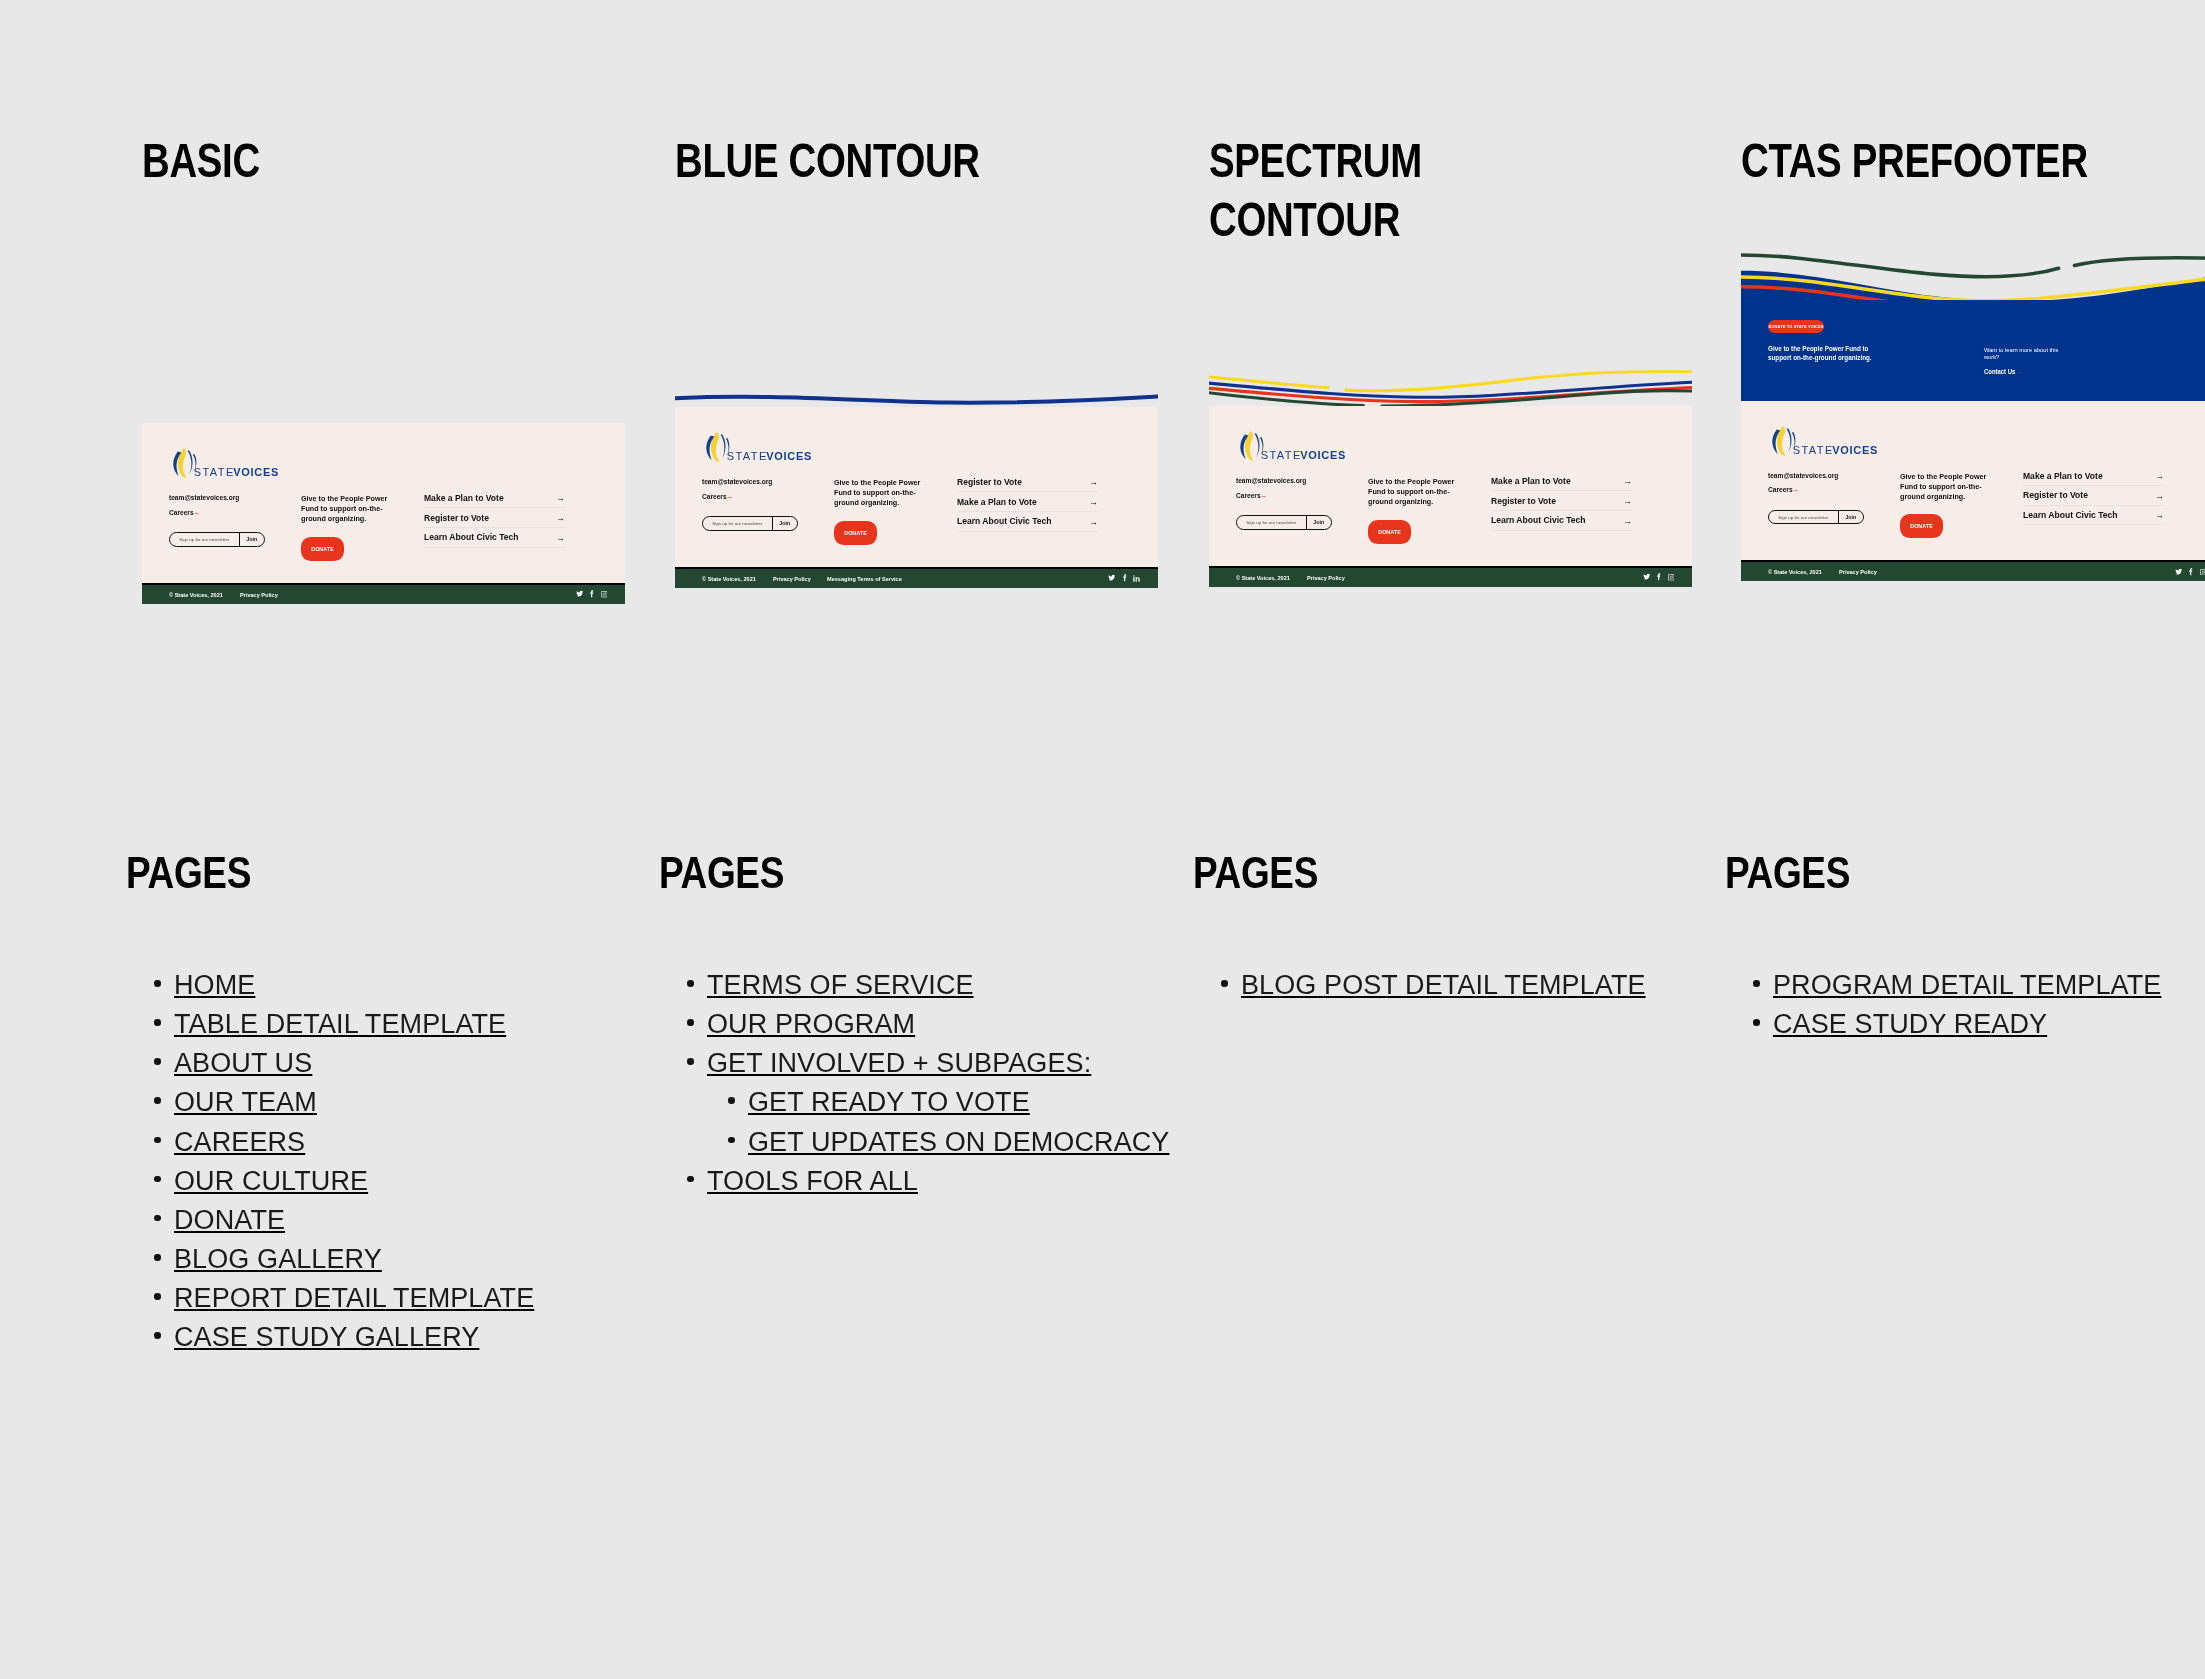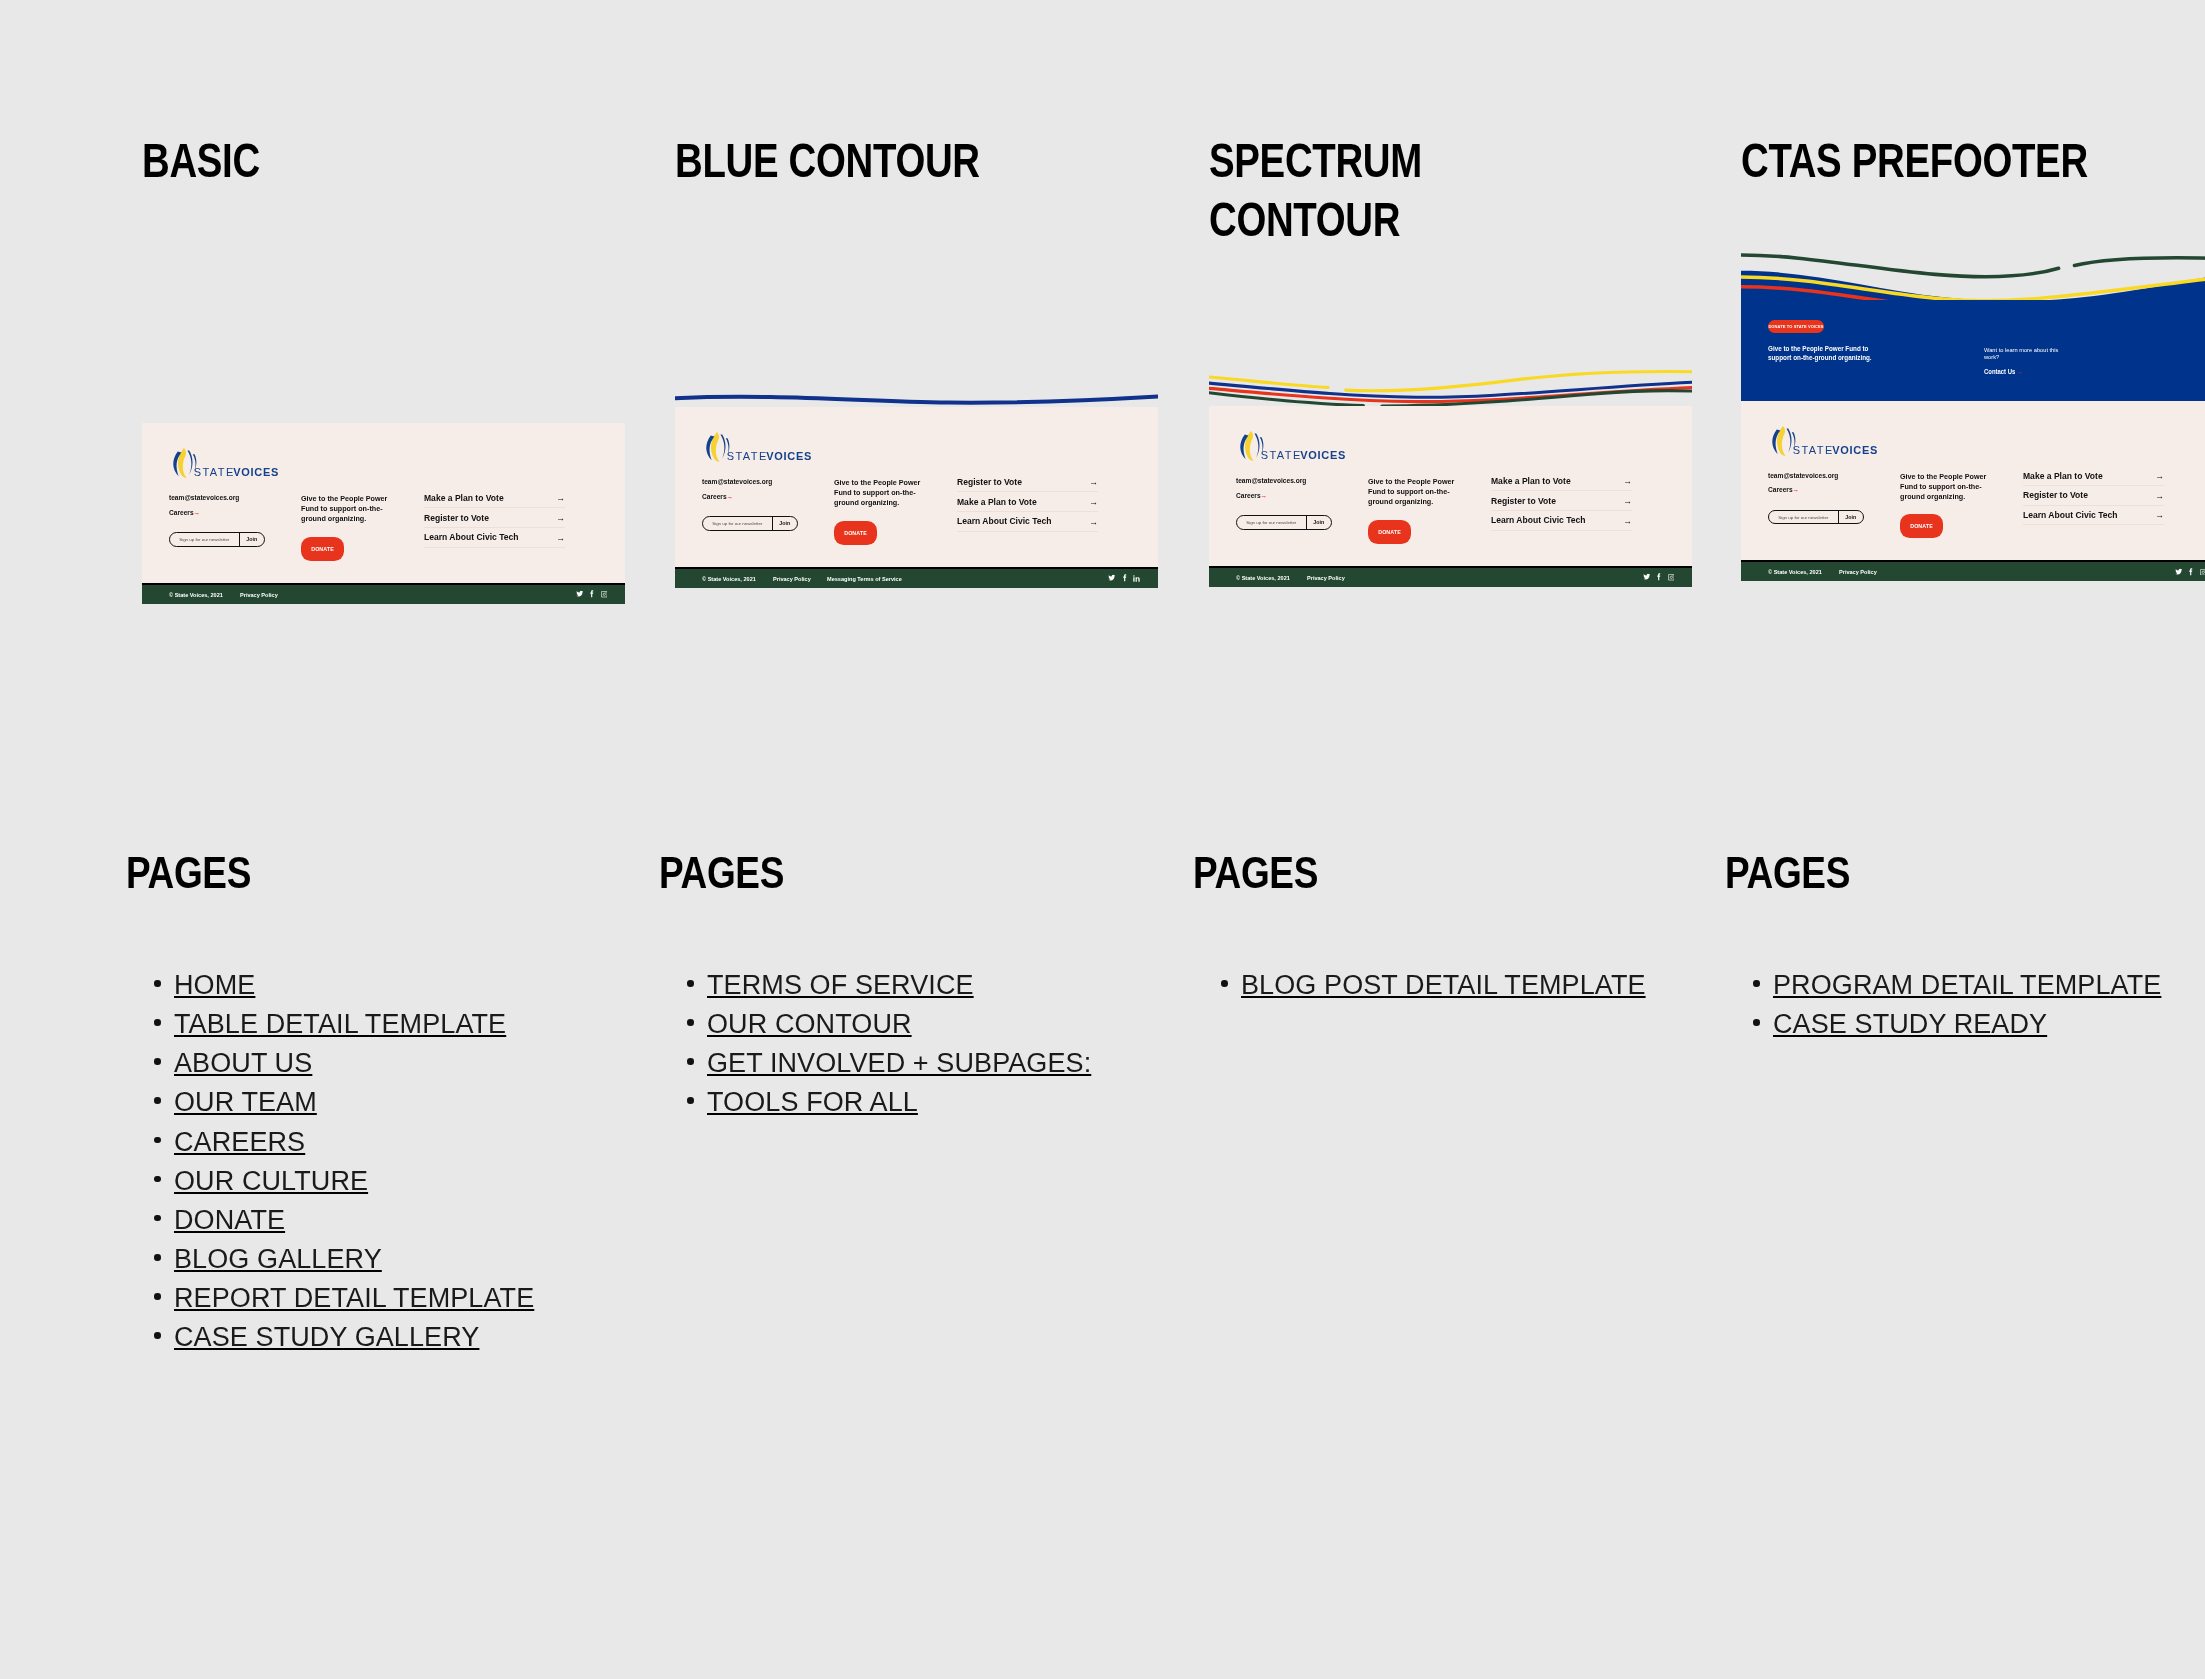--- a/index.html
+++ b/index.html
@@ -709,22 +709,26 @@
         <li><span class="bullet"></span><span>BLOG GALLERY</span></li>
         <li><span class="bullet"></span><span>REPORT DETAIL TEMPLATE</span></li>
         <li><span class="bullet"></span><span>CASE STUDY GALLERY</span></li>
       </ul>
     </div>
 
     <div class="pcol pcol-1">
       <div class="pages-heading">PAGES</div>
       <ul class="pages-list">
         <li><span class="bullet"></span><span>TERMS OF SERVICE</span></li>
-        <li><span class="bullet"></span><span>OUR CONTOUR</span></li>
+        <li><span class="bullet"></span><span>OUR PROGRAM</span></li>
         <li><span class="bullet"></span><span>GET INVOLVED + SUBPAGES:</span>
+          <ul class="sublist">
+            <li><span class="bullet"></span><span>GET READY TO VOTE</span></li>
+            <li><span class="bullet"></span><span>GET UPDATES ON DEMOCRACY</span></li>
+          </ul>
         </li>
         <li><span class="bullet"></span><span>TOOLS FOR ALL</span></li>
       </ul>
     </div>
 
     <div class="pcol pcol-2">
       <div class="pages-heading">PAGES</div>
       <ul class="pages-list">
         <li><span class="bullet"></span><span>BLOG POST DETAIL TEMPLATE</span></li>
       </ul>

